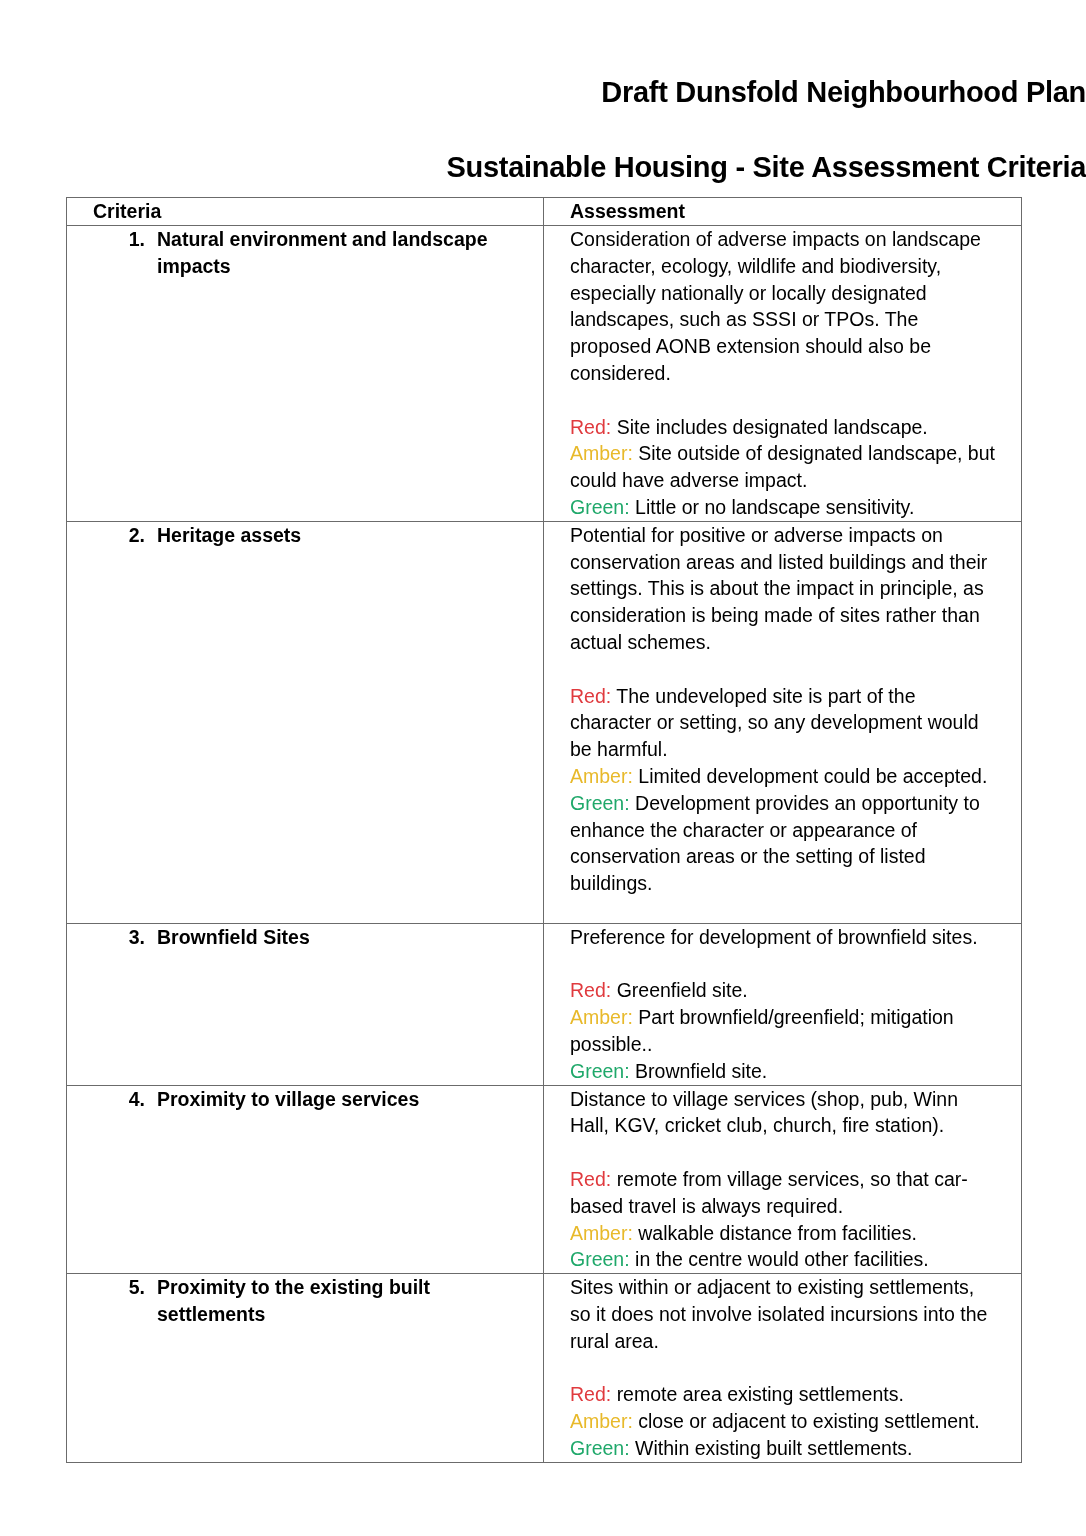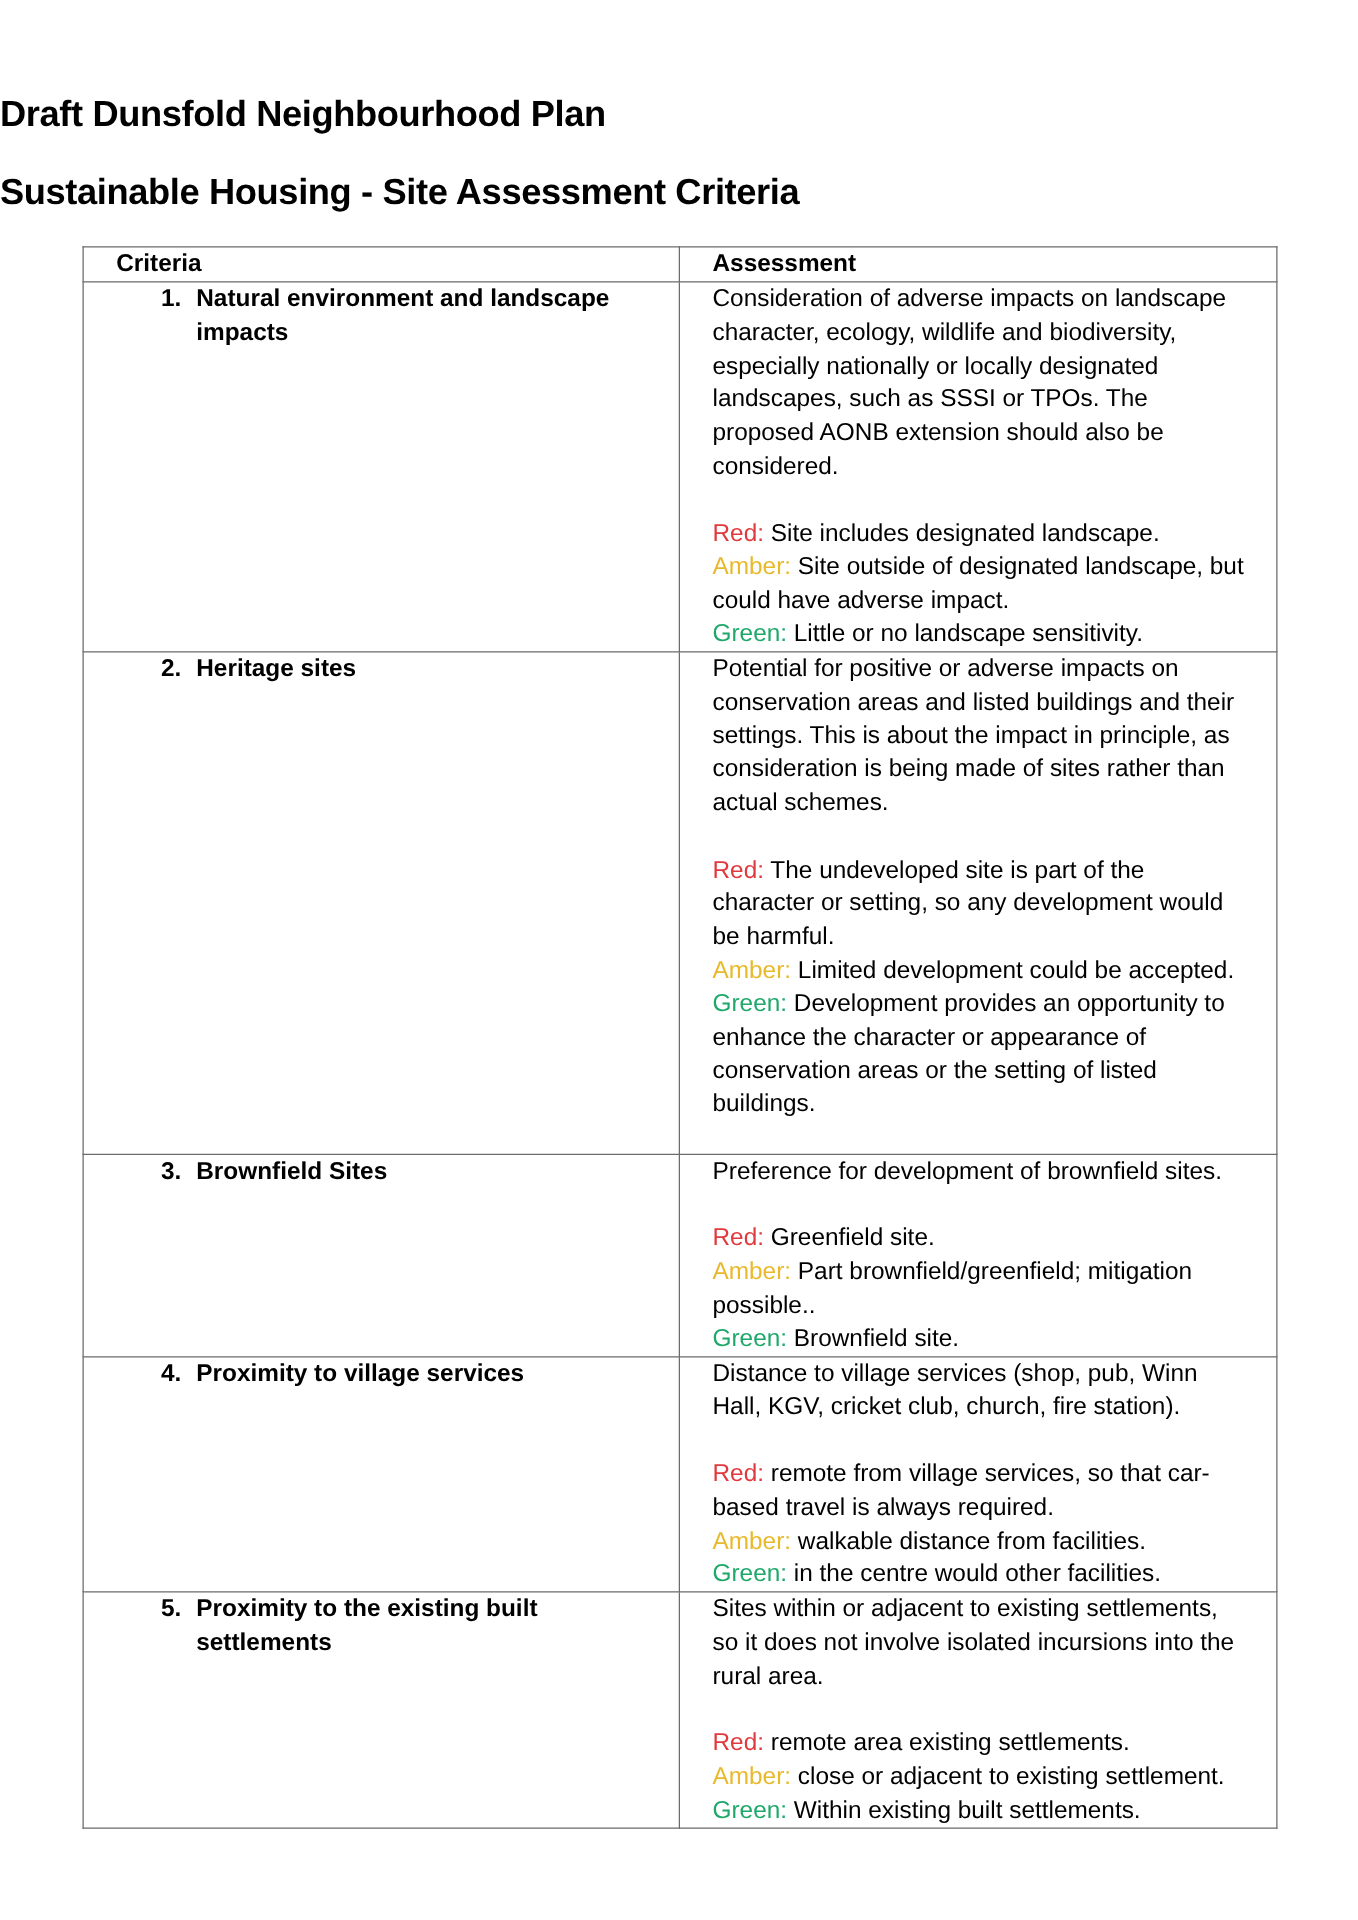--- a/index.html
+++ b/index.html
@@ -1,19 +1,19 @@
 <!DOCTYPE html>
 <html><head>
 <meta charset="utf-8">
 <style>
   html, body { margin: 0; padding: 0; background: #ffffff; }
   body { width: 1086px; height: 1536px; position: relative; font-family: "Liberation Sans", sans-serif; color: #000; }
-  .title { position: absolute; left: 0; width: 1086px; text-align: left; font-weight: bold; font-family: "Liberation Sans", sans-serif; }
+  .title { position: absolute; left: 0; width: 1086px; text-align: right; font-weight: bold; font-family: "Liberation Sans", sans-serif; }
   .t1 { top: 76px; font-size: 29px; letter-spacing: -0.3px; }
-  .t2 { top: 138px; font-size: 29px; letter-spacing: -0.3px; }
+  .t2 { top: 151px; font-size: 29px; letter-spacing: -0.3px; }
   table { position: absolute; left: 66px; top: 197px; width: 955px; border-collapse: collapse; table-layout: fixed; }
   td, th { border: 1px solid #6b6b6b; vertical-align: top; padding: 0 26px; font-size: 19.5px; line-height: 26.8px; text-align: left; }
   th { font-weight: bold; height: 27px; }
   col.c1 { width: 477px; }
   col.c2 { width: 478px; }
   .crit { font-weight: bold; display: flex; }
   .num { width: 64px; text-align: right; padding-right: 12px; flex: none; box-sizing: border-box; }
   .lbl { flex: 1; }
   .gap { height: 26.8px; }
   .red { color: #e03a3e; text-align: right; }
@@ -56,21 +56,21 @@
         <div class="gap"></div>
         <div><span class="red">Red:</span> <span>Site includes designated landscape.</span></div>
         <div><span class="amber">Amber:</span> <span>Site outside of designated landscape, but could have adverse impact.</span></div>
         <div><span class="green">Green:</span> <span>Little or no landscape sensitivity.</span></div>
       </td>
     </tr>
     <tr class="r2">
       <td>
         <div class="crit">
             <span class="num">2.</span>
-            <span class="lbl">Heritage sites</span>
+            <span class="lbl">Heritage assets</span>
           </div>
       </td>
       <td>
         <div>Potential for positive or adverse impacts on conservation areas and listed buildings and their settings. This is about the impact in principle, as consideration is being made of sites rather than actual schemes.</div>
         <div class="gap"></div>
         <div><span class="red">Red:</span> <span>The undeveloped site is part of the character or setting, so any development would be harmful.</span></div>
         <div><span class="amber">Amber:</span> <span>Limited development could be accepted.</span></div>
         <div><span class="green">Green:</span> <span>Development provides an opportunity to enhance the character or appearance of conservation areas or the setting of listed buildings.</span></div>
       </td>
     </tr>

